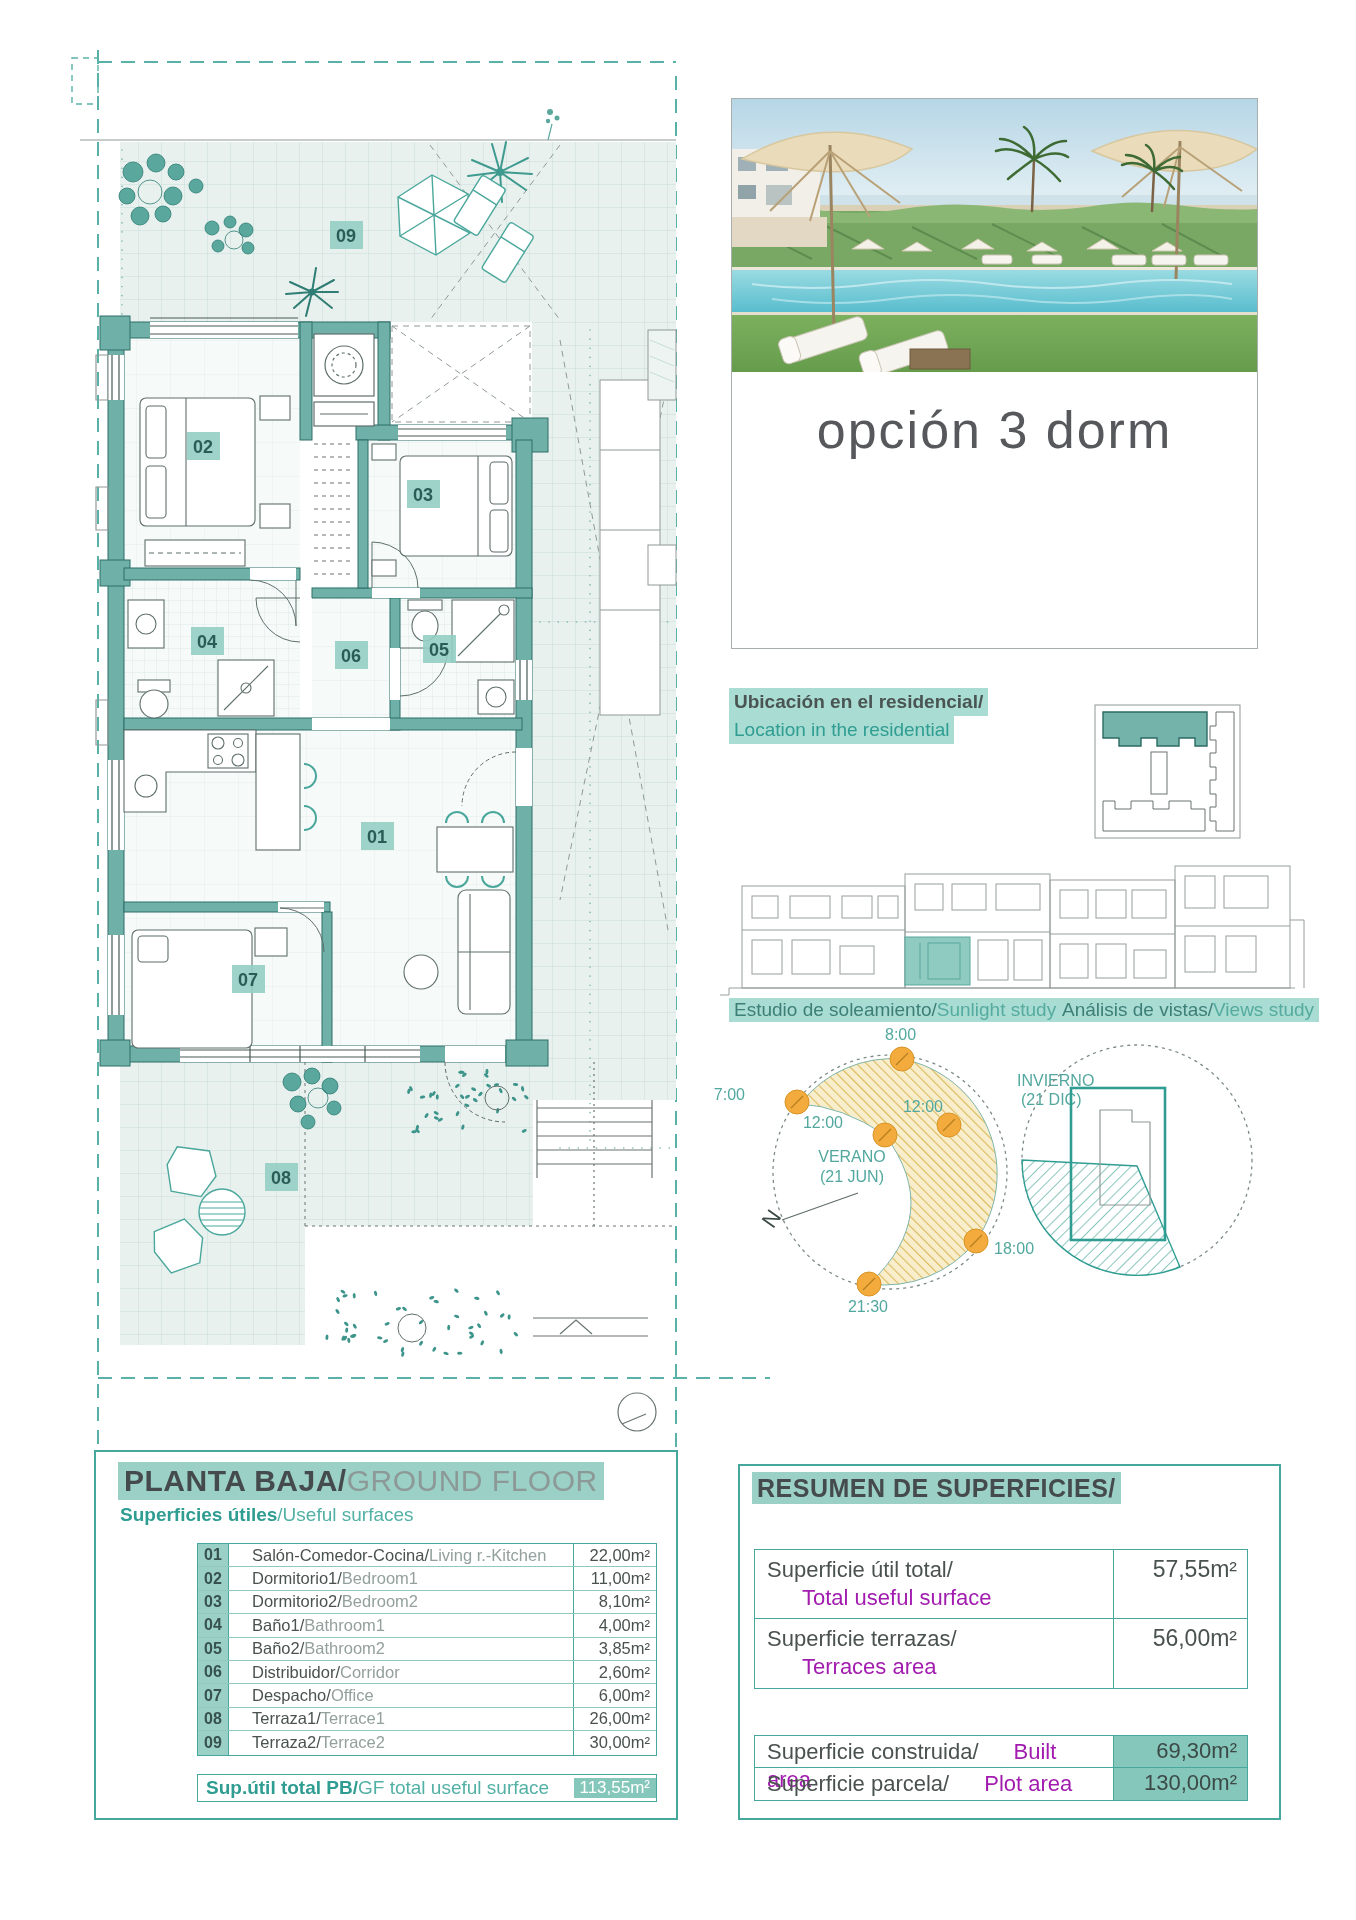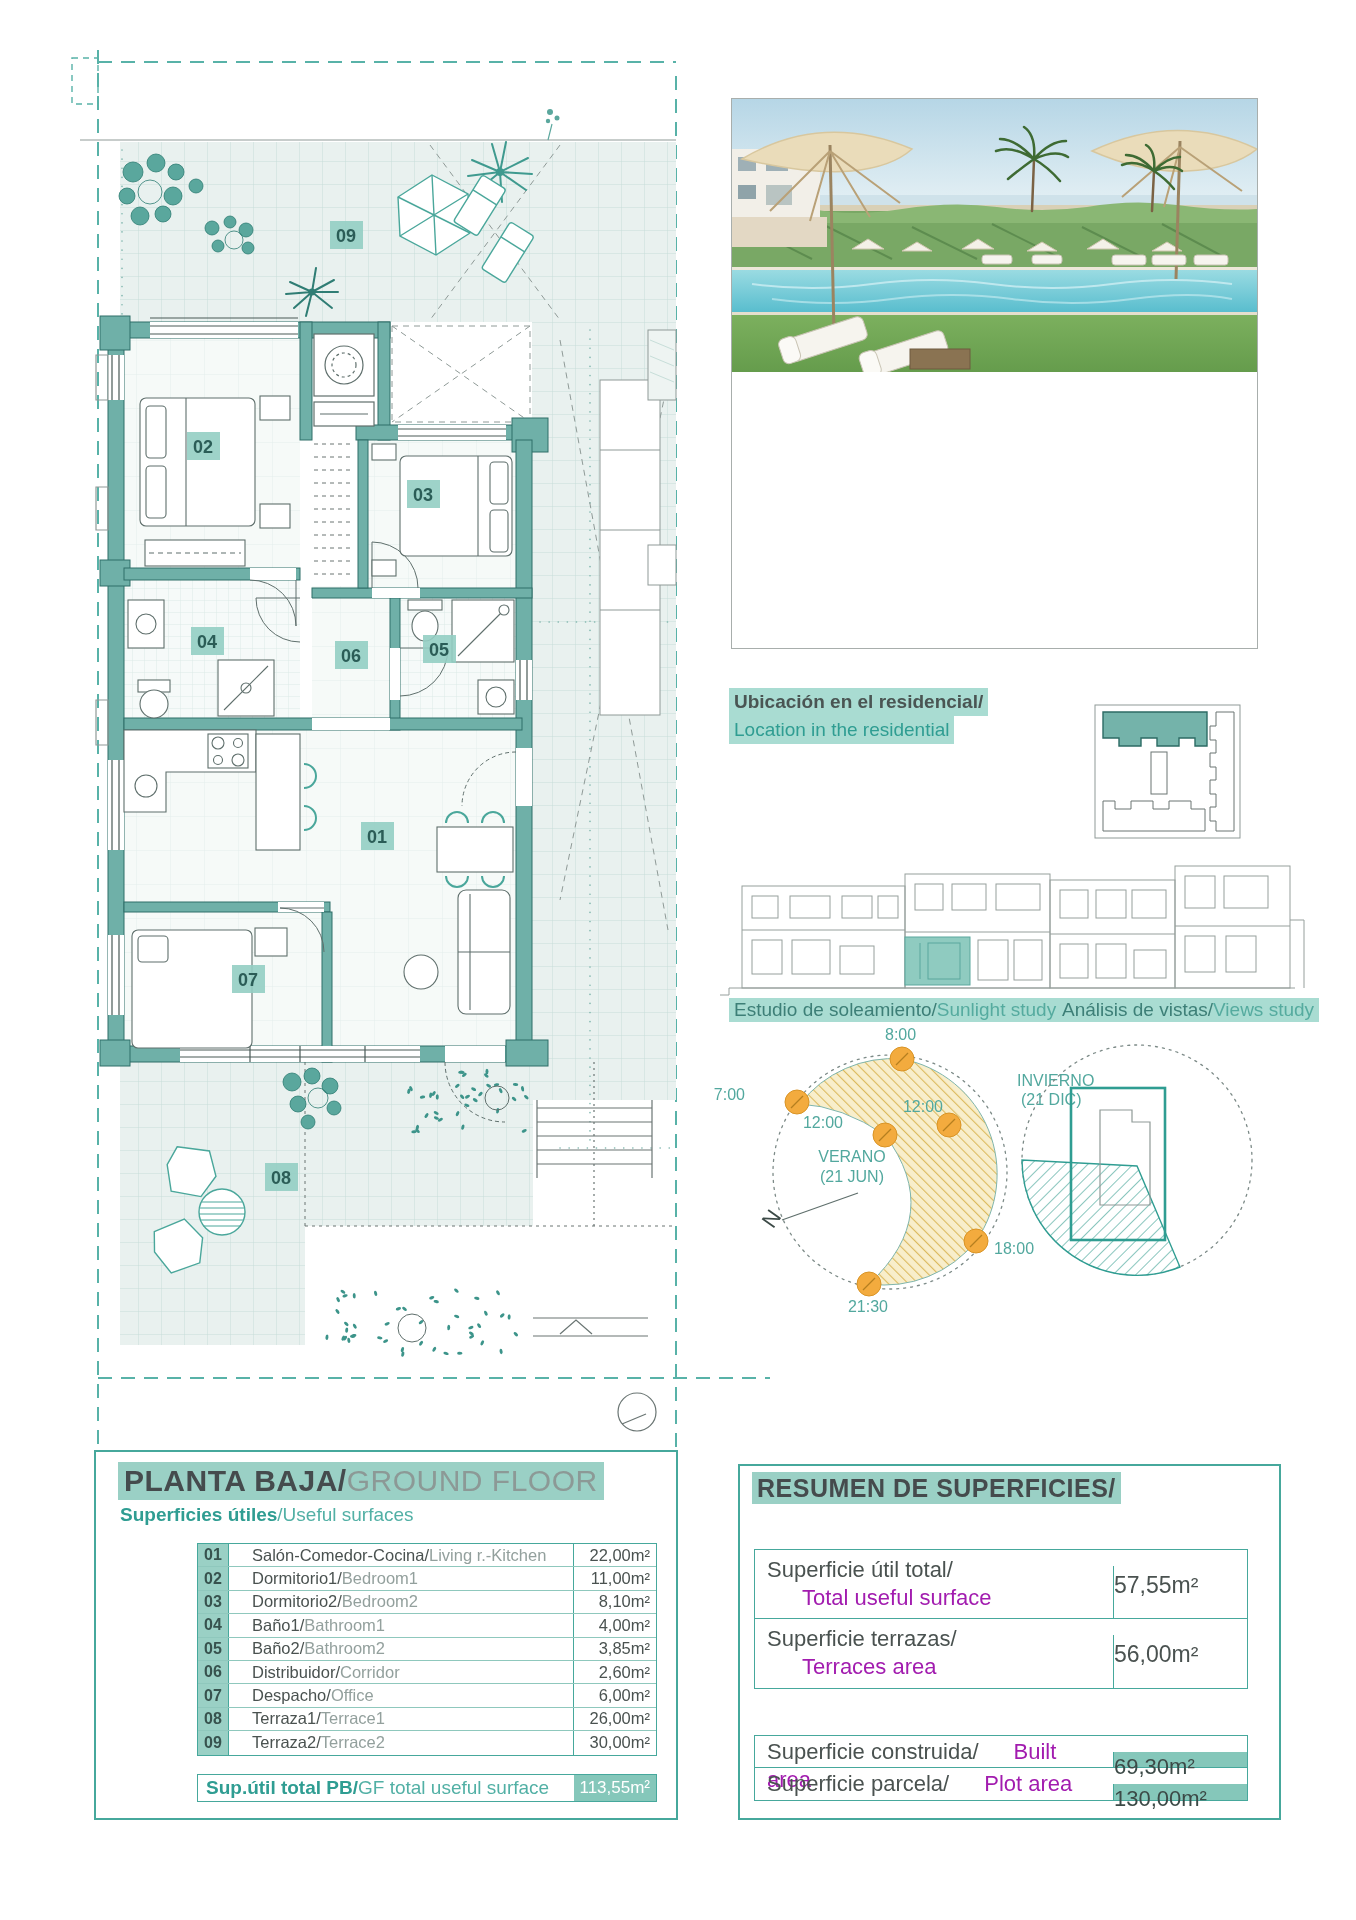--- a/index.html
+++ b/index.html
@@ -41,21 +41,21 @@
   .t-row{display:flex;height:23.4px;border-bottom:1px solid #8fc8bd;box-sizing:border-box;}
   .t-row:last-child{border-bottom:none;}
   .t-num{width:30px;background:#9ad0c5;color:#37524e;font-weight:700;font-size:16px;
          display:flex;align-items:center;justify-content:center;border-right:1.5px solid #46a89c;}
   .t-name{flex:1;font-size:16.5px;display:flex;align-items:center;padding-left:23px;white-space:nowrap;overflow:hidden;}
   .t-name .es{color:#4a5250;}
   .t-name .en{color:#93a09d;}
   .t-val{width:76px;border-left:1.5px solid #46a89c;font-size:16.5px;color:#4a5250;
          display:flex;align-items:center;justify-content:flex-end;padding-right:6px;}
   #gf-total{position:absolute;left:101px;top:322px;width:460px;height:28px;
-            border:1.5px solid #46a89c;box-sizing:border-box;display:flex;}
+            border:1.5px solid #46a89c;box-sizing:border-box;display:flex;align-items:center;}
   #gf-total .lab{flex:1;font-size:19px;display:flex;align-items:center;padding-left:8px;white-space:nowrap;}
   #gf-total .lab .es{color:#2f9d92;font-weight:700;}
   #gf-total .lab .en{color:#52b0a5;}
   #gf-total .val{width:76px;background:#85c7ba;color:#ffffff;font-size:17px;font-weight:400;
                  display:flex;align-items:center;justify-content:flex-end;padding-right:6px;}
 
   
   #sum-panel{position:absolute;left:738px;top:1464px;width:543px;height:356px;
              border:2px solid #46a89c;box-sizing:border-box;background:#fff;}
   #sum-title{position:absolute;left:12px;top:6px;font-size:25px;line-height:30px;letter-spacing:.5px;}
@@ -69,21 +69,21 @@
   .sum-row:last-child{border-bottom:none;}
   .sum-label{flex:1;padding:6px 0 6px 12px;font-size:22px;line-height:28px;}
   .sum-label .es{color:#4a5250;}
   .sum-label .en{color:#a21caf;margin-left:35px;}
   #sum-t1 .sum-row{height:69px;}
   #sum-t1 .sum-label .en{display:block;}
   #sum-t1 .sum-val{padding-top:6px;}
   #sum-t2 .sum-row{height:32px;}
   #sum-t2 .sum-label{padding:2px 12px 2px 12px;}
   .sum-val{width:134px;border-left:1.5px solid #46a89c;font-size:23px;color:#4a5250;
-           padding-right:10px;box-sizing:border-box;margin-top:16px;}
+           text-align:right;padding-right:10px;box-sizing:border-box;}
   #sum-t2 .sum-val{background:#85c7ba;color:#3c4a47;padding-top:2px;font-size:22px;}
 </style>
 </head>
 <body>
 
 <div id="page">
 
 <svg id="main-svg" width="1356" height="1920" viewBox="0 0 1356 1920">
   <defs>
     <pattern id="tiles" width="23" height="23" patternUnits="userSpaceOnUse">
@@ -667,20 +667,21 @@
     </g>
 
     <g fill="#f6f4ee" stroke="#c9c4b4" stroke-width="1">
       <rect x="380" y="156" width="34" height="10" rx="3"></rect>
           <rect x="420" y="156" width="34" height="10" rx="3"></rect>
       <rect x="462" y="156" width="34" height="10" rx="3"></rect>
           <rect x="250" y="156" width="30" height="9" rx="3"></rect>
       <rect x="300" y="156" width="30" height="9" rx="3"></rect>
     </g>
   </svg>
+  <div id="photo-caption">opción 3 dorm</div>
 </div>
 
 <div id="ubicacion">
   <span class="hl es">Ubicación en el residencial/</span><br>
   <span class="hl en">Location in the residential</span>
 </div>
 
 <div id="lbl-sun" class="study-label">
   <span class="hl"><span class="es">Estudio de soleamiento/</span><span class="en">Sunlight study</span></span>
 </div>

